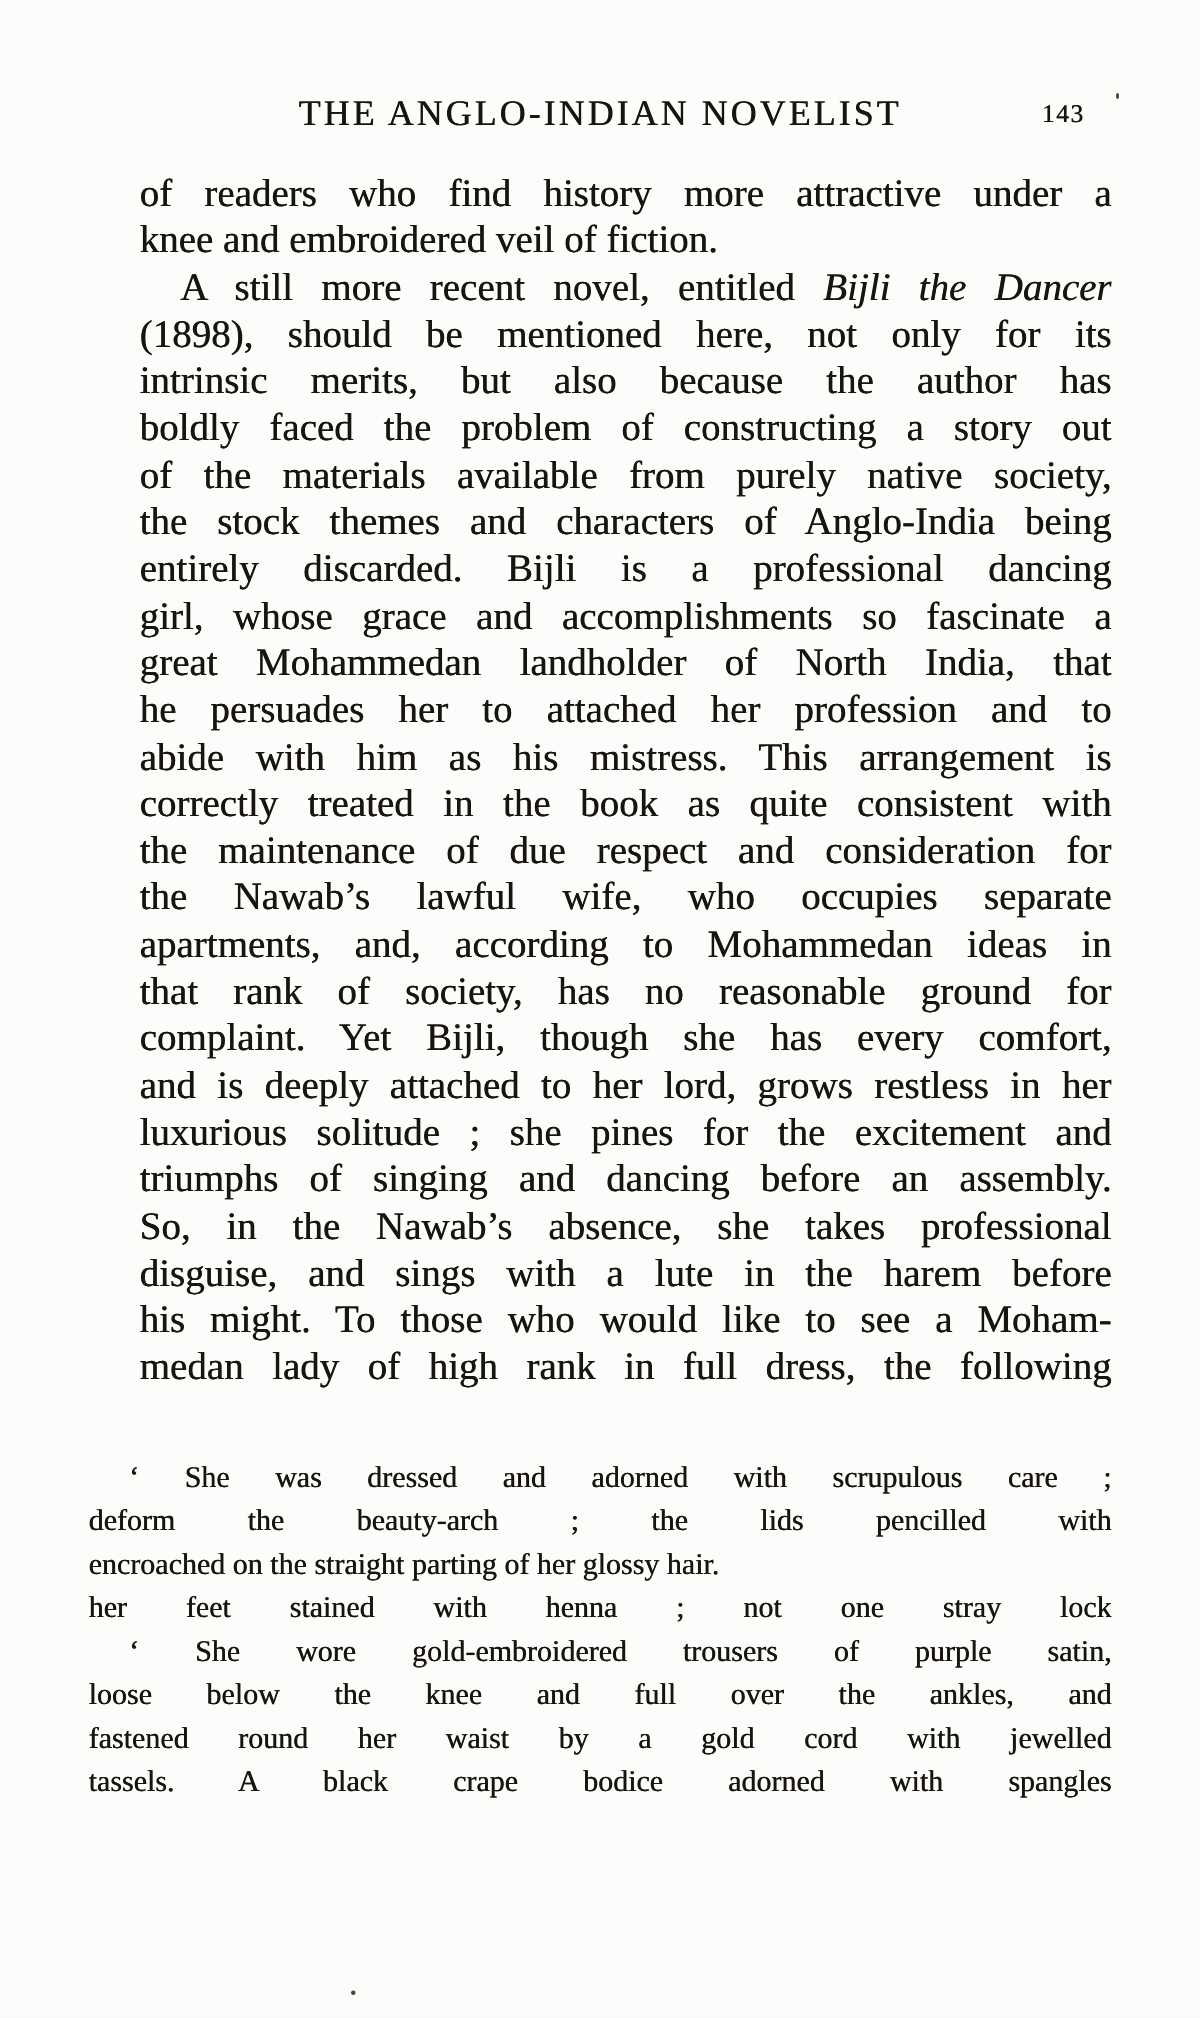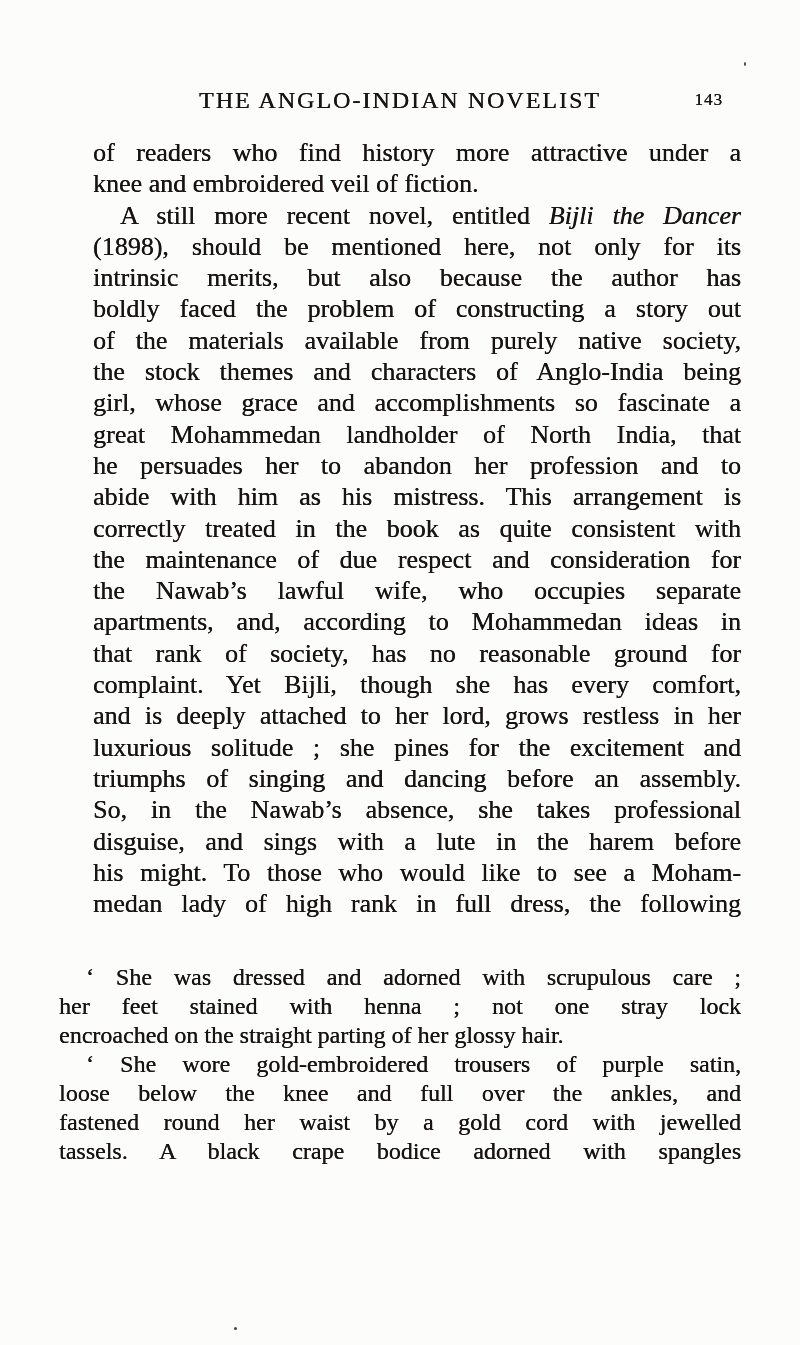--- a/index.html
+++ b/index.html
@@ -24,21 +24,20 @@
     position: absolute;
     left: 59px;
     top: 62px;
     width: 682px;
   }
   .running-header {
     position: relative;
     height: 28px;
     line-height: 28px;
     margin-bottom: 23px;
-    margin-top: 24px;
   }
   .running-title {
     display: block;
     text-align: center;
     font-size: 24px;
     letter-spacing: 2px;
     text-shadow: 0.3px 0 0 currentColor;
     white-space: nowrap;
   }
   .folio {
@@ -52,21 +51,21 @@
   .para { margin: 0; }
   .para .line {
     text-align: justify;
     text-align-last: justify;
     overflow: hidden;
     text-shadow: 0.3px 0 0 currentColor;
   }
   .para .line.line-last { text-align-last: left; }
   .para.body { font-size: 26px; margin-left: 34px; }
   .para.body .line { height: 31.3px; line-height: 31.3px; }
-  .para.quote { font-size: 24px; }
+  .para.quote { font-size: 20px; }
   .para.quote .line { height: 29px; line-height: 29px; }
   .para.body + .para.quote { margin-top: 44px; }
   .indent { display: inline-block; width: 27px; }
   .ink-speck {
     position: absolute;
     background: #4a443e;
     border-radius: 50%;
   }
   .speck-bottom { left: 234px; top: 1327px; width: 3px; height: 3px; }
   .speck-header { left: 744px; top: 62px; width: 2px; height: 4px; }
@@ -85,42 +84,44 @@
           <div class="line">of readers who find history more attractive under a</div>
           <div class="line line-last">knee and embroidered veil of fiction.</div>
         </div>
         <div class="para body">
           <div class="line"><span class="indent"></span>A still more recent novel, entitled <i>Bijli the Dancer</i></div>
           <div class="line">(1898), should be mentioned here, not only for its</div>
           <div class="line">intrinsic merits, but also because the author has</div>
           <div class="line">boldly faced the problem of constructing a story out</div>
           <div class="line">of the materials available from purely native society,</div>
           <div class="line">the stock themes and characters of Anglo-India being</div>
+          <div class="line">entirely discarded.  Bijli is a professional dancing</div>
           <div class="line">girl, whose grace and accomplishments so fascinate a</div>
           <div class="line">great Mohammedan landholder of North India, that</div>
-          <div class="line">he persuades her to abandon her profession and to</div>
+          <div class="line">he persuades her to attached her profession and to</div>
           <div class="line">abide with him as his mistress.  This arrangement is</div>
           <div class="line">correctly treated in the book as quite consistent with</div>
           <div class="line">the maintenance of due respect and consideration for</div>
           <div class="line">the Nawab’s lawful wife, who occupies separate</div>
           <div class="line">apartments, and, according to Mohammedan ideas in</div>
           <div class="line">that rank of society, has no reasonable ground for</div>
           <div class="line">complaint.  Yet Bijli, though she has every comfort,</div>
           <div class="line">and is deeply attached to her lord, grows restless in her</div>
           <div class="line">luxurious solitude ; she pines for the excitement and</div>
           <div class="line">triumphs of singing and dancing before an assembly.</div>
           <div class="line">So, in the Nawab’s absence, she takes professional</div>
           <div class="line">disguise, and sings with a lute in the harem before</div>
           <div class="line">his might.  To those who would like to see a Moham-</div>
           <div class="line">medan lady of high rank in full dress, the following</div>
         </div>
         <div class="para quote">
           <div class="line"><span class="indent"></span>‘ She was dressed and adorned with scrupulous care ;</div>
+          <div class="line">deform the beauty-arch ; the lids pencilled with</div>
+          <div class="line line-last">encroached on the straight parting of her glossy hair.</div>
           <div class="line">her feet stained with henna ; not one stray lock</div>
-          <div class="line line-last">encroached on the straight parting of her glossy hair.</div>
         </div>
         <div class="para quote">
           <div class="line"><span class="indent"></span>‘ She wore gold-embroidered trousers of purple satin,</div>
           <div class="line">loose below the knee and full over the ankles, and</div>
           <div class="line">fastened round her waist by a gold cord with jewelled</div>
           <div class="line">tassels.  A black crape bodice adorned with spangles</div>
         </div>
       </div>
   </div>
   <div class="ink-speck speck-bottom"></div>

